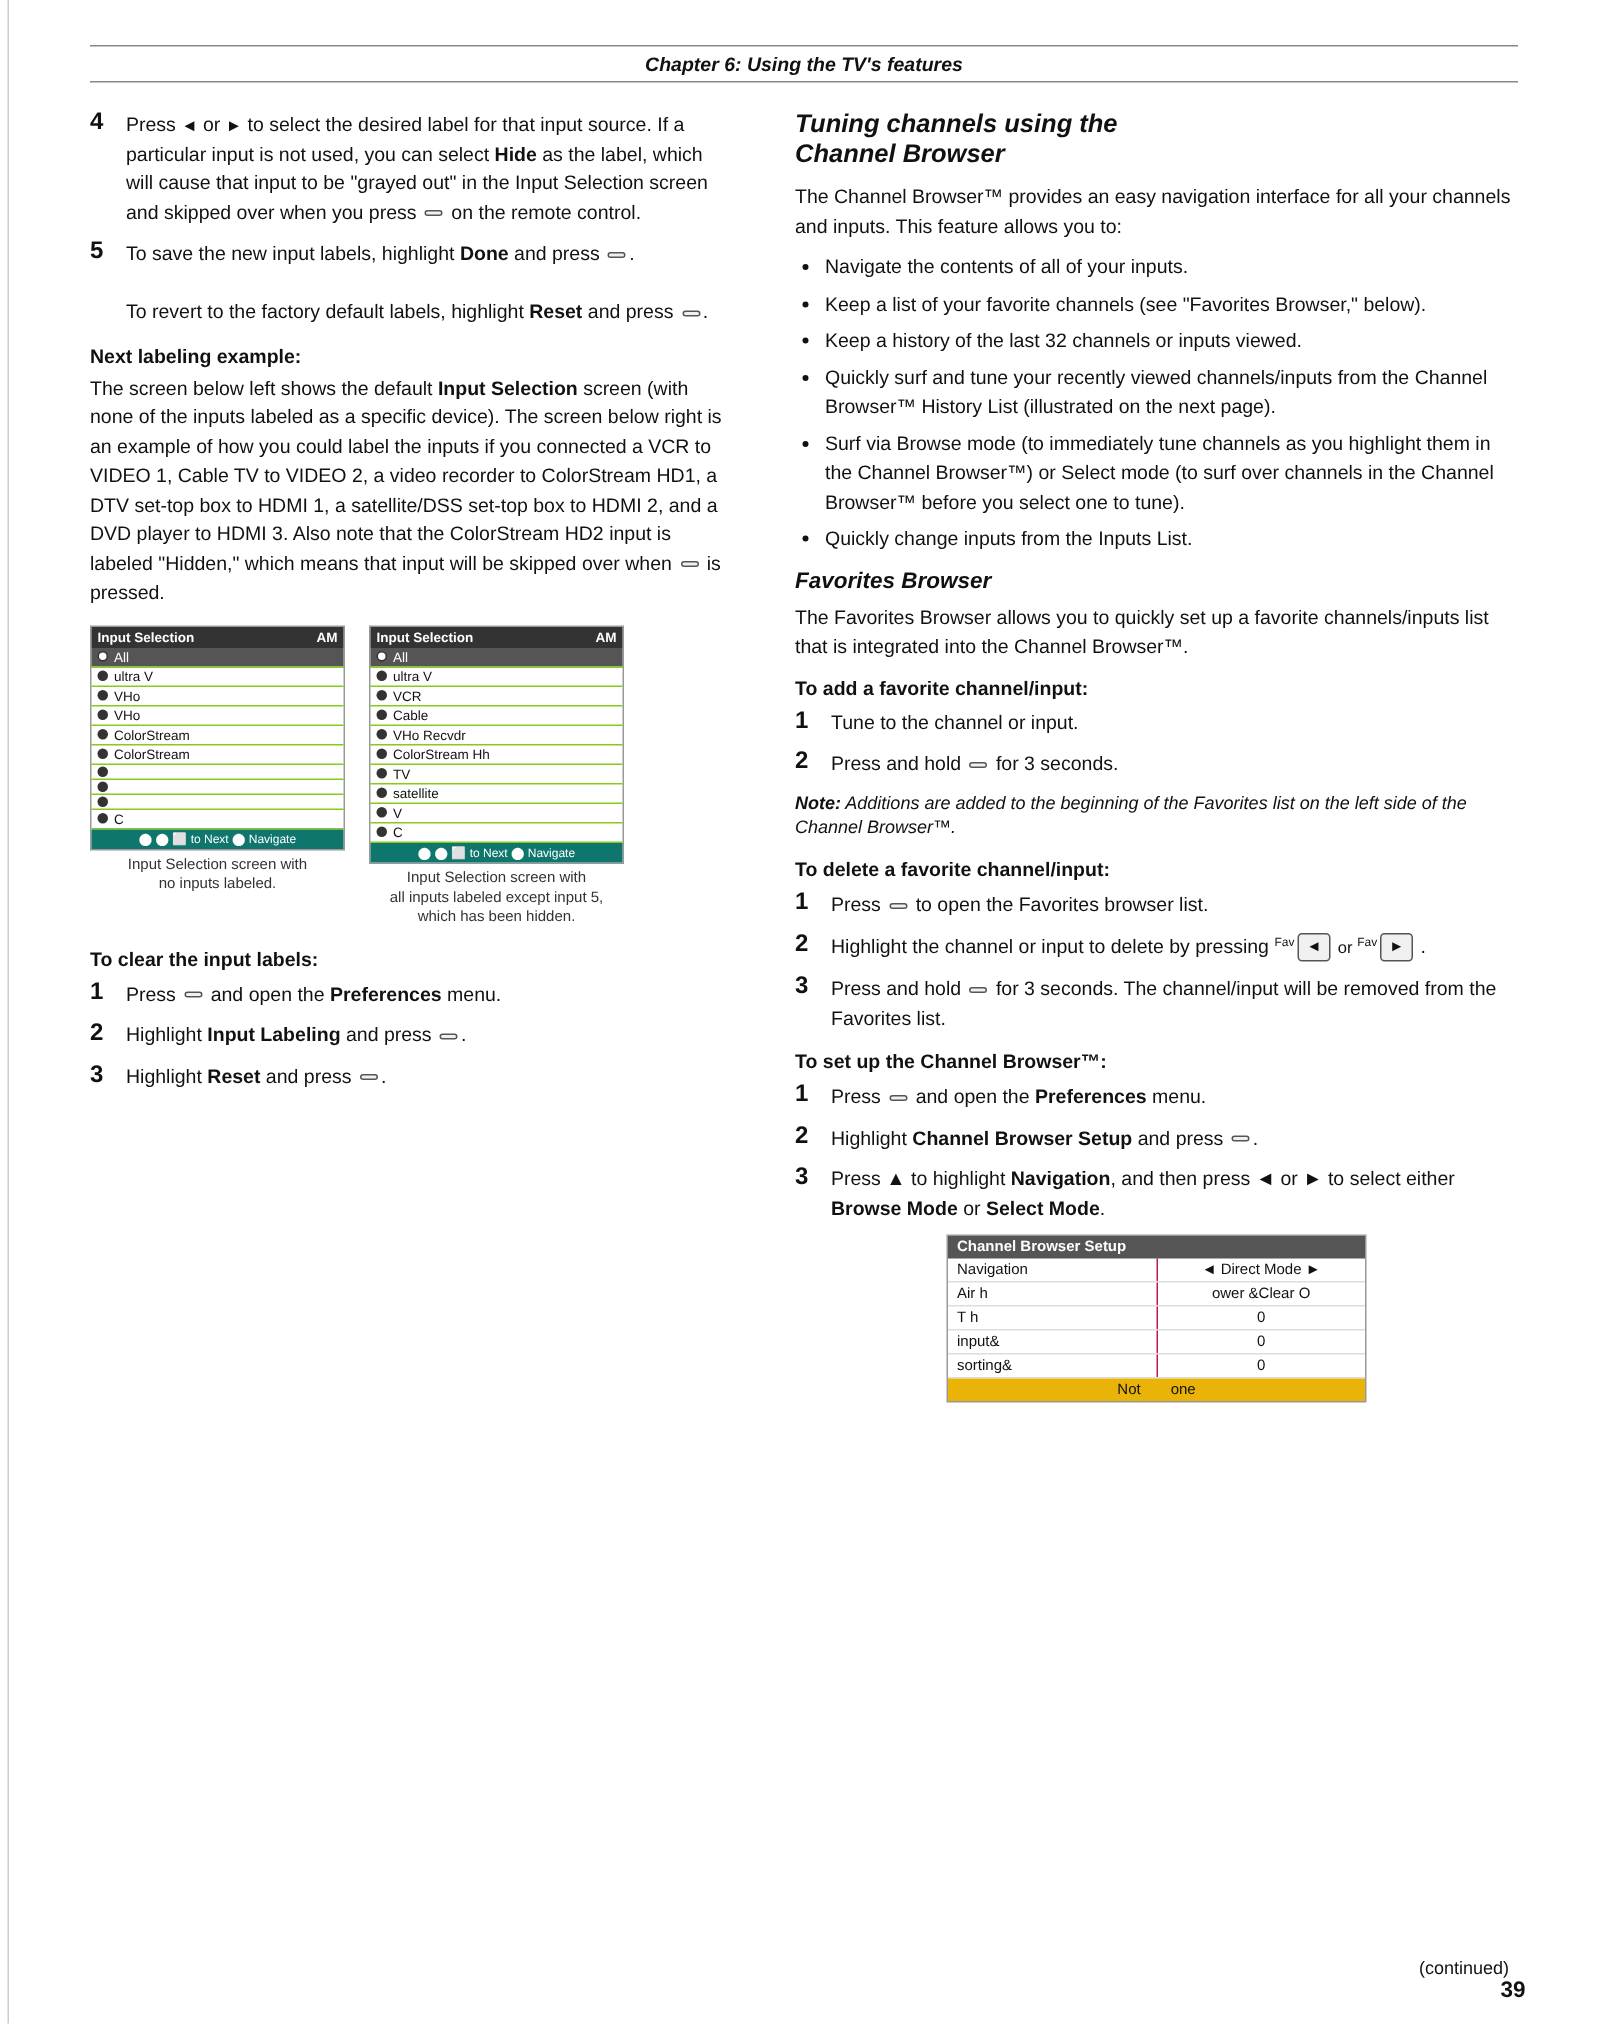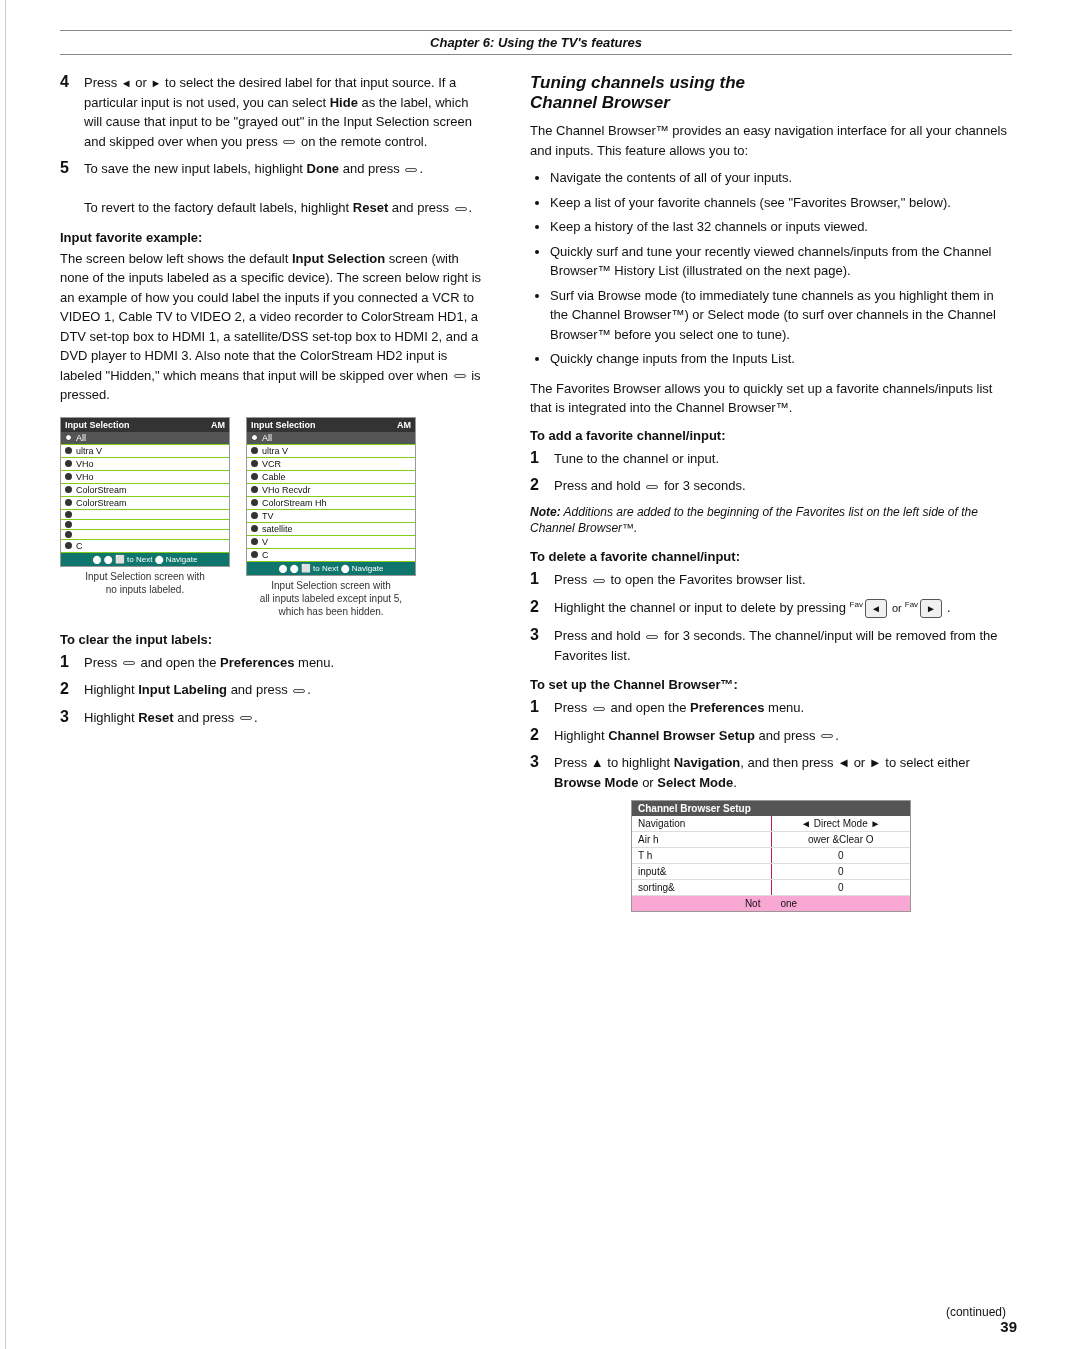--- a/index.html
+++ b/index.html
@@ -183,21 +183,21 @@
     }
     .cbs-cell.right {
       text-align: center;
       border-left: 1px solid #be185d;
     }
     .cbs-footer {
       display: flex;
       justify-content: center;
       gap: 20px;
       padding: 2px 6px;
-      background: #f9a8d4;
+      background: #eab308;
       font-size: 10px;
     }
     
     .remote-btn {
       display: inline-block;
       border: 1px solid #555;
       border-radius: 3px;
       padding: 1px 5px;
       font-size: 10px;
       font-weight: bold;
@@ -253,21 +253,21 @@
       <div class="step-item">
         <span class="step-num">5</span>
         <div class="step-content">
           To save the new input labels, highlight <strong>Done</strong> and press <span class="remote-btn"></span>.
           <br><br>
           To revert to the factory default labels, highlight <strong>Reset</strong> and press <span class="remote-btn"></span>.
         </div>
       </div>
 
       <div>
-        <div class="subsection-title">Input favorite example:</div>
+        <div class="subsection-title">Next labeling example:</div>
         <p class="top-para">
           The screen below left shows the default <strong>Input Selection</strong> screen (with none of the inputs labeled as a specific device). The screen below right is an example of how you could label the inputs if you connected a VCR to VIDEO 1, Cable TV to VIDEO 2, a video recorder to ColorStream HD1, a DTV set-top box to HDMI 1, a satellite/DSS set-top box to HDMI 2, and a DVD player to HDMI 3. Also note that the ColorStream HD2 input is labeled "Hidden," which means that input will be skipped over when <span class="remote-btn"></span> is pressed.
         </p>
 
         <div class="screens-row">
 
           <div>
             <div class="screen-box">
               <div class="screen-header">
                 <span>Input Selection</span>
@@ -361,20 +361,21 @@
 
       <ul class="bullet-list">
         <li>Navigate the contents of all of your inputs.</li>
         <li>Keep a list of your favorite channels (see "Favorites Browser," below).</li>
         <li>Keep a history of the last 32 channels or inputs viewed.</li>
         <li>Quickly surf and tune your recently viewed channels/inputs from the Channel Browser™ History List (illustrated on the next page).</li>
         <li>Surf via Browse mode (to immediately tune channels as you highlight them in the Channel Browser™) or Select mode (to surf over channels in the Channel Browser™ before you select one to tune).</li>
         <li>Quickly change inputs from the Inputs List.</li>
       </ul>
 
+      <div class="fav-browser-title">Favorites Browser</div>
 
       <p style="font-size:13px; line-height:1.5; margin-bottom:8px;">The Favorites Browser allows you to quickly set up a favorite channels/inputs list that is integrated into the Channel Browser™.</p>
 
       <div class="to-header">To add a favorite channel/input:</div>
       <ul class="step-list">
         <li class="step-item">
           <span class="step-num">1</span>
           <div class="step-content">Tune to the channel or input.</div>
         </li>
         <li class="step-item">

